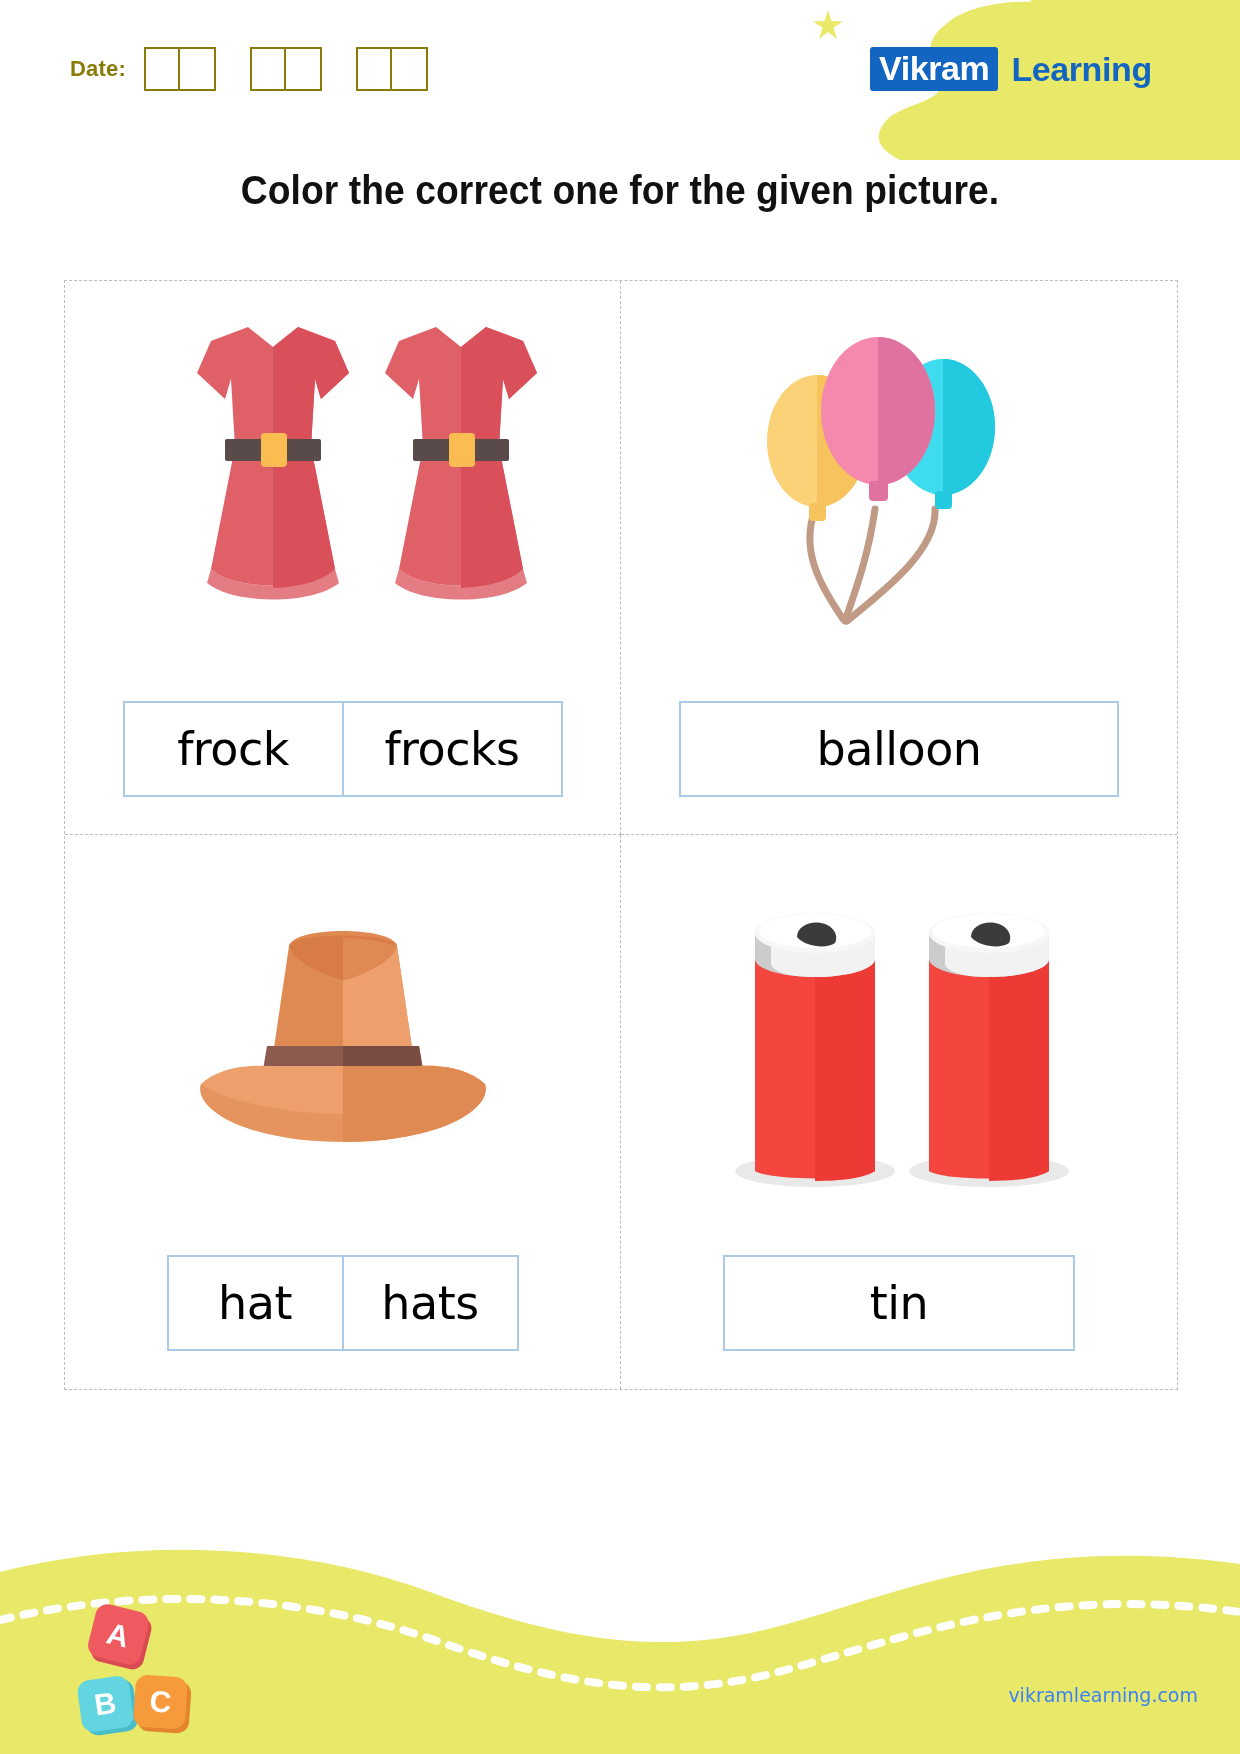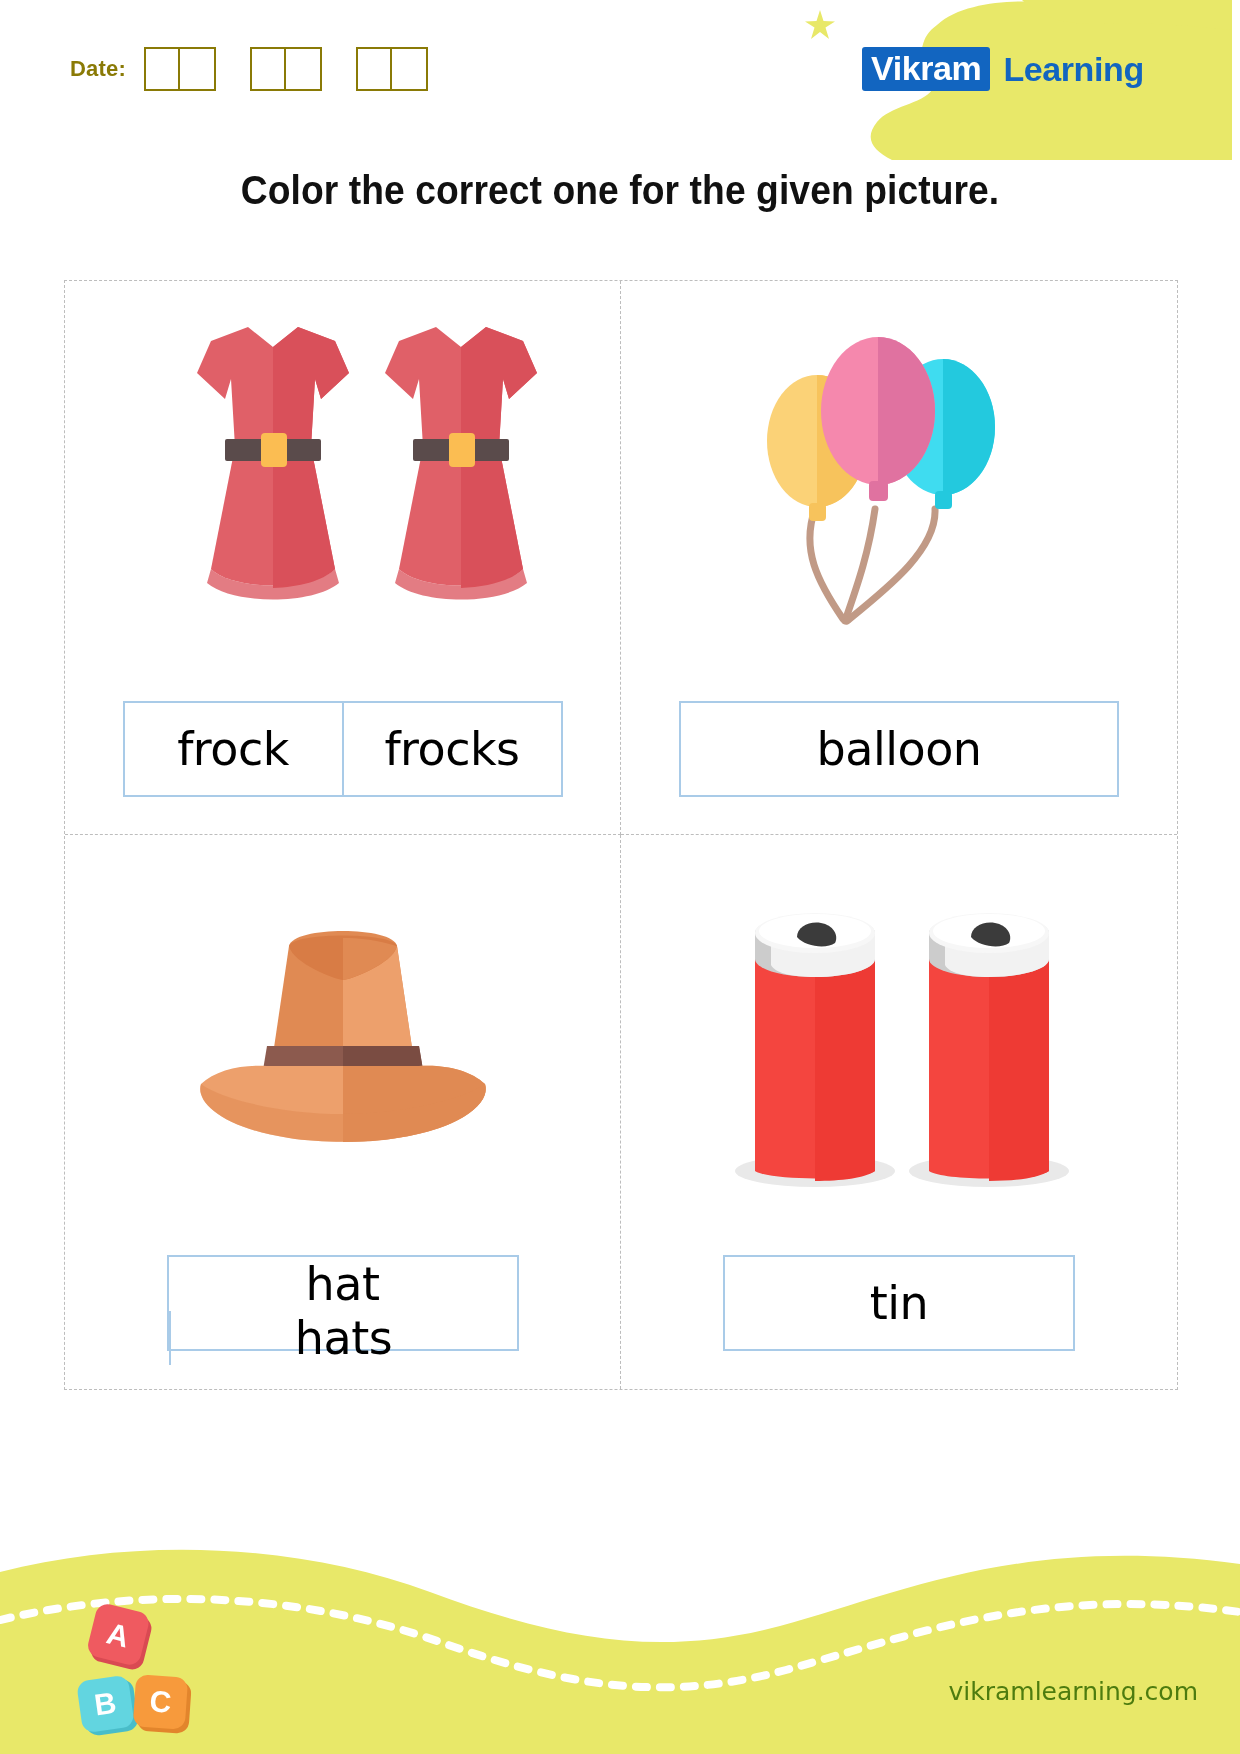--- a/index.html
+++ b/index.html
@@ -46,21 +46,21 @@
   .date-cell {
     width: 36px;
     height: 44px;
     border: 2px solid #8a7a06;
   }
   .date-cell + .date-cell { border-left: none; }
 
   
   #logo-wrap {
     position: absolute;
-    right: 8px;
+    right: 0;
     top: 0;
     width: 460px;
     height: 160px;
   }
   #logo-blob {
     position: absolute;
     inset: 0;
   }
   #logo-star {
     position: absolute;
@@ -149,37 +149,37 @@
     align-items: center;
     justify-content: center;
     font-size: 46px;
     color: #000000;
     font-family: "DejaVu Sans", sans-serif;
     letter-spacing: -.5px;
   }
   .wordcell + .wordcell { border-left: 2px solid #a9cbe8; }
 
   
-  .wordbox.narrow { width: 352px; flex-direction: column; }
+  .wordbox.narrow { width: 352px; }
 
   
   #footer {
     position: absolute;
     left: 0;
     bottom: 0;
     width: 1240px;
     height: 310px;
   }
   #footer-svg { position: absolute; inset: 0; }
   #footer-url {
     position: absolute;
     right: 42px;
     bottom: 48px;
-    font-size: 25px;
-    color: #4d7c0f;
+    font-size: 19px;
+    color: #3b82f6;
     font-family: "DejaVu Sans", sans-serif;
   }
   #abc-blocks {
     position: absolute;
     left: 72px;
     bottom: 10px;
     width: 130px;
     height: 140px;
   }
 </style>

